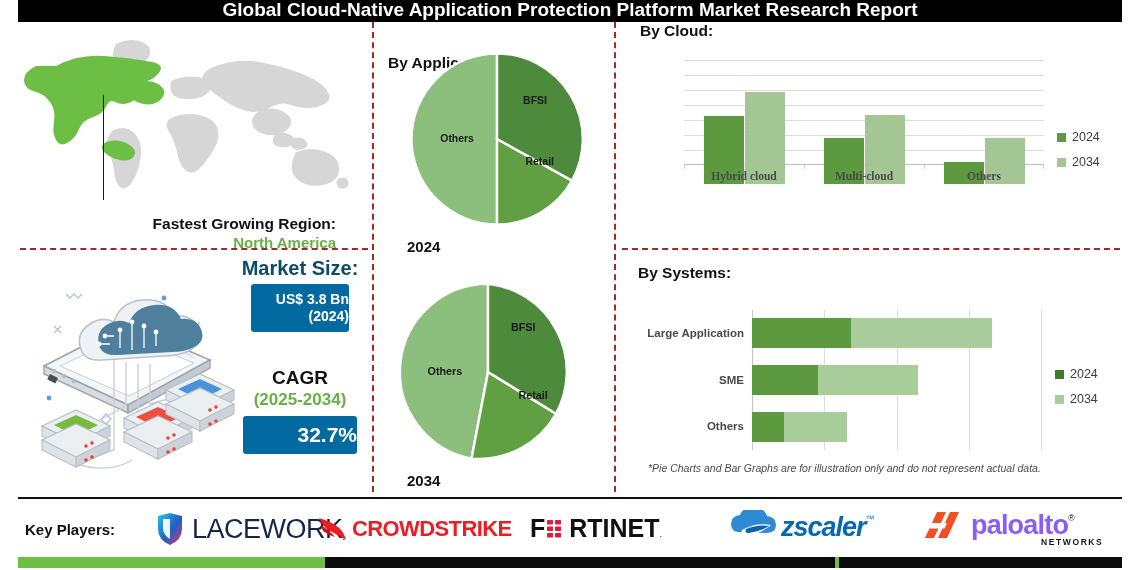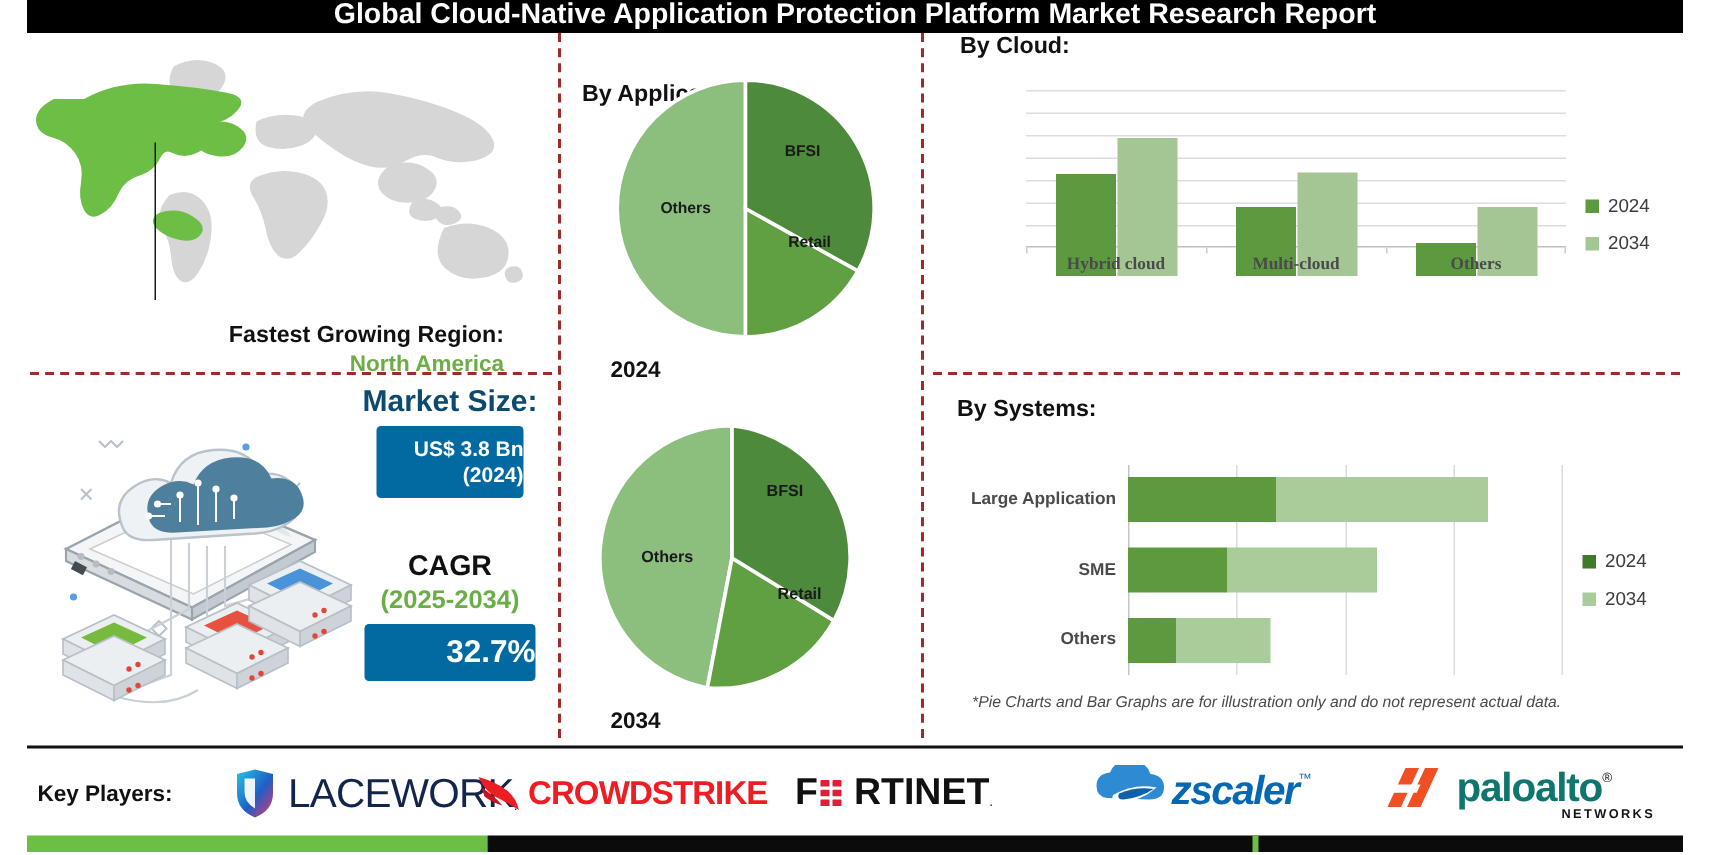--- a/index.html
+++ b/index.html
@@ -103,21 +103,21 @@
   .lw-tm{font-size:9px;color:#13254a;align-self:flex-end;padding-bottom:4px;}
   .logo-crowdstrike{left:318px;top:514px;}
   .cs-text{font-size:22px;font-weight:bold;color:#ee1d24;letter-spacing:-0.6px;font-family:"Liberation Sans",sans-serif;}
   .logo-fortinet{left:530px;top:514px;}
   .ft-text{font-size:25px;font-weight:bold;color:#111111;letter-spacing:0px;font-family:"Liberation Sans",sans-serif;}
   .ft-tm{font-size:9px;color:#111111;align-self:flex-end;padding-bottom:4px;}
   .logo-zscaler{left:730px;top:510px;}
   .zs-text{font-size:27px;font-weight:bold;font-style:italic;color:#0568b3;letter-spacing:-1px;font-family:"Liberation Sans",sans-serif;}
   .zs-tm{font-size:9px;color:#0568b3;align-self:flex-start;padding-top:4px;}
   .logo-paloalto{left:925px;top:509px;}
-  .pa-text{font-size:27px;font-weight:bold;color:#0f766e;letter-spacing:-0.8px;font-family:"Liberation Sans",sans-serif;}
+  .pa-text{font-size:27px;font-weight:bold;color:#8b5cf6;letter-spacing:-0.8px;font-family:"Liberation Sans",sans-serif;}
   .pa-reg{font-size:9px;color:#141414;align-self:flex-start;padding-top:4px;}
   .pa-sub{position:absolute;left:1041px;top:537px;font-size:8.5px;font-weight:bold;letter-spacing:1.6px;color:#141414;}
 
   .bottom-bar-green{position:absolute;left:18px;top:557px;width:307px;height:11px;background:#6cbe45;}
   .bottom-bar-black{position:absolute;left:325px;top:557px;width:797px;height:11px;background:#0b0b0b;}
   .bottom-bar-tick{position:absolute;left:835px;top:557px;width:4px;height:11px;background:#6cbe45;}
 </style>
 </head>
 <body>
 

